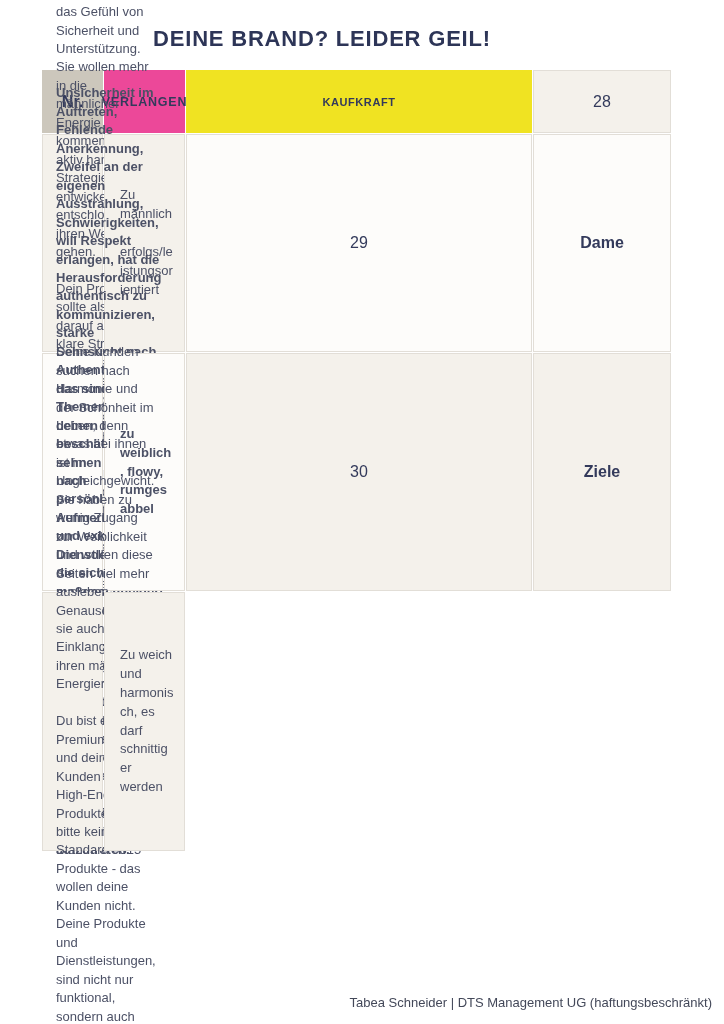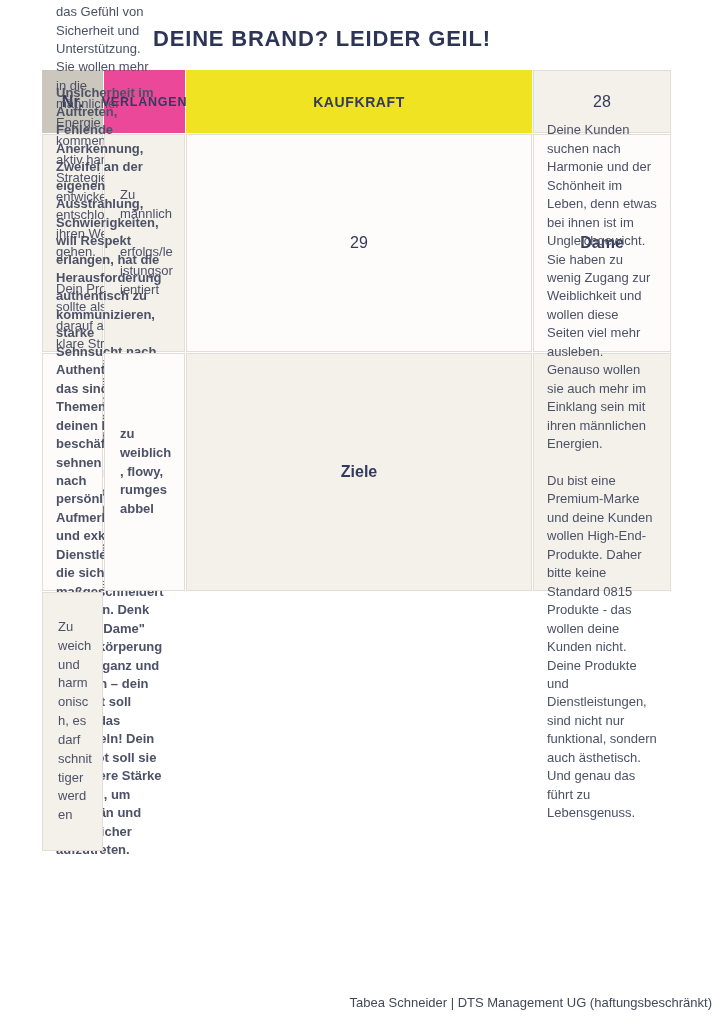--- a/index.html
+++ b/index.html
@@ -41,21 +41,21 @@
     color: #333a5b;
     font-weight: 600;
   }
   .head-nr, .head-karte { font-size: 16px; }
   .head-verlangen {
     font-size: 12.5px;
     letter-spacing: 0.8px;
     color: #333a5b;
   }
   .head-kaufkraft {
-    font-size: 14px;
+    font-size: 11px;
     letter-spacing: 0.6px;
     color: #333a5b;
   }
   .row-a { background: #f4f1eb; }
   .row-b { background: #fdfcfa; font-weight: bold; }
   .nr-cell {
     font-size: 16px;
     font-weight: 500;
     color: #333a5b;
   }
@@ -107,20 +107,21 @@
 Sie wollen mehr in die männlicher Energie kommen, die aktiv handelt, Strategien entwickelt und entschlossen ihren Weg gehen.
 
 Dein Produkt sollte also darauf abzielen, klare Strategien und umsetzbare Lösungen zu bieten, die deinen Kunden helfen, ihre Ziele zu erreichen und dabei von deiner starken und charismatischen Präsenz zu profitieren.</div>
   <div class="cell row-a kaufkraft-cell">Zu männlich, erfolgs/leistungsorientiert</div>
 
   <div class="cell row-b nr-cell">29</div>
   <div class="cell row-b karte-cell">Dame</div>
   <div class="cell row-b verlangen-cell">Unsicherheit im Auftreten, Fehlende Anerkennung, Zweifel an der eigenen Ausstrahlung, Schwierigkeiten, will Respekt erlangen, hat die Herausforderung authentisch zu kommunizieren, starke Sehnsucht nach Authentizität - das sind die Themen die deinen Kunden beschäftigen. Sie sehnen sich nach persönlicher Aufmerksamkeit und exklusiven Dienstleistungen, die sich wie maßgeschneidert anfühlen. Denk an die "Dame" als Verkörperung von Eleganz und Intuition – dein Produkt soll genau das vermitteln! Dein Angebot soll sie zur innere Stärke bringen, um souverän und selbstsicher aufzutreten.</div>
   <div class="cell row-b kaufkraft-cell">zu weiblich, flowy, rumgesabbel</div>
 
+  <div class="cell row-a nr-cell">30</div>
   <div class="cell row-a karte-cell">Ziele</div>
   <div class="cell row-a verlangen-cell">Deine Kunden suchen nach Harmonie und der Schönheit im Leben, denn etwas bei ihnen ist im Ungleichgewicht. Sie haben zu wenig Zugang zur Weiblichkeit und wollen diese Seiten viel mehr ausleben. Genauso wollen sie auch mehr im Einklang sein mit ihren männlichen Energien.
 
 Du bist eine Premium-Marke und deine Kunden wollen High-End-Produkte. Daher bitte keine Standard 0815 Produkte - das wollen deine Kunden nicht.
 Deine Produkte und Dienstleistungen, sind nicht nur funktional, sondern auch ästhetisch. Und genau das führt zu Lebensgenuss.</div>
   <div class="cell row-a kaufkraft-cell">Zu weich und harmonisch, es darf schnittiger werden</div>
 </div>
 
 <div class="page-footer">Tabea Schneider | DTS Management UG (haftungsbeschränkt)</div>
 

